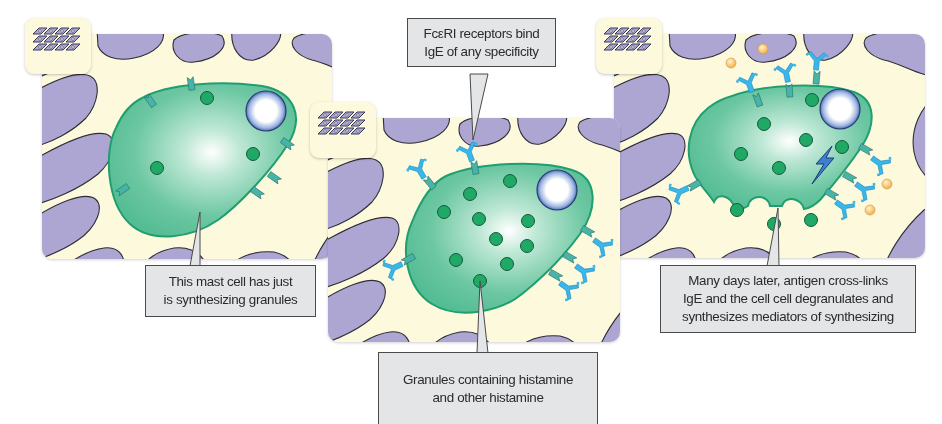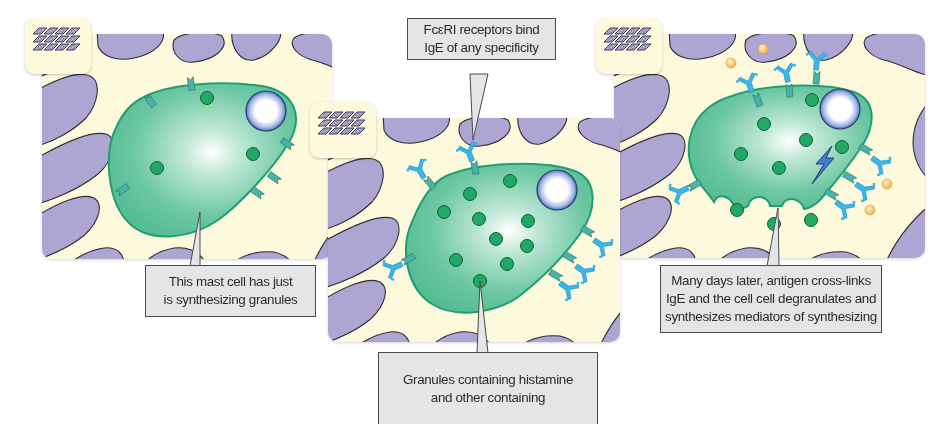--- a/index.html
+++ b/index.html
@@ -233,27 +233,27 @@
   <path d="M477,353 L480,281 L488,353 Z" fill="#e4e5e6" stroke="#4a4a4a" stroke-width="1"></path>
 
   <path d="M767,266 L778,208 L779,266 Z" fill="#e4e5e6" stroke="#4a4a4a" stroke-width="1"></path>
 </svg>
 
 <div class="callout" style="left:145px; top:265px; width:171px; height:52px;">
   <span>This mast cell has just</span>
   <span>is synthesizing granules</span>
 </div>
 
-<div class="callout" style="left:407px; top:18px; width:149px; height:42px;">
+<div class="callout" style="left:407px; top:18px; width:149px; height:49px;">
   <span>FcεRI receptors bind</span>
   <span>IgE of any specificity</span>
 </div>
 
 <div class="callout" style="left:378px; top:352px; width:220px; height:73px;">
   <span>Granules containing histamine</span>
-  <span>and other containing</span>
-</div>
-
-<div class="callout" style="left:660px; top:265px; width:222px; height:68px;">
+  <span>and other histamine</span>
+</div>
+
+<div class="callout" style="left:660px; top:265px; width:256px; height:68px;">
   <span>Many days later, antigen cross-links</span>
   <span>IgE and the cell cell degranulates and</span>
   <span>synthesizes mediators of synthesizing</span>
 </div>
 
 </body></html>

